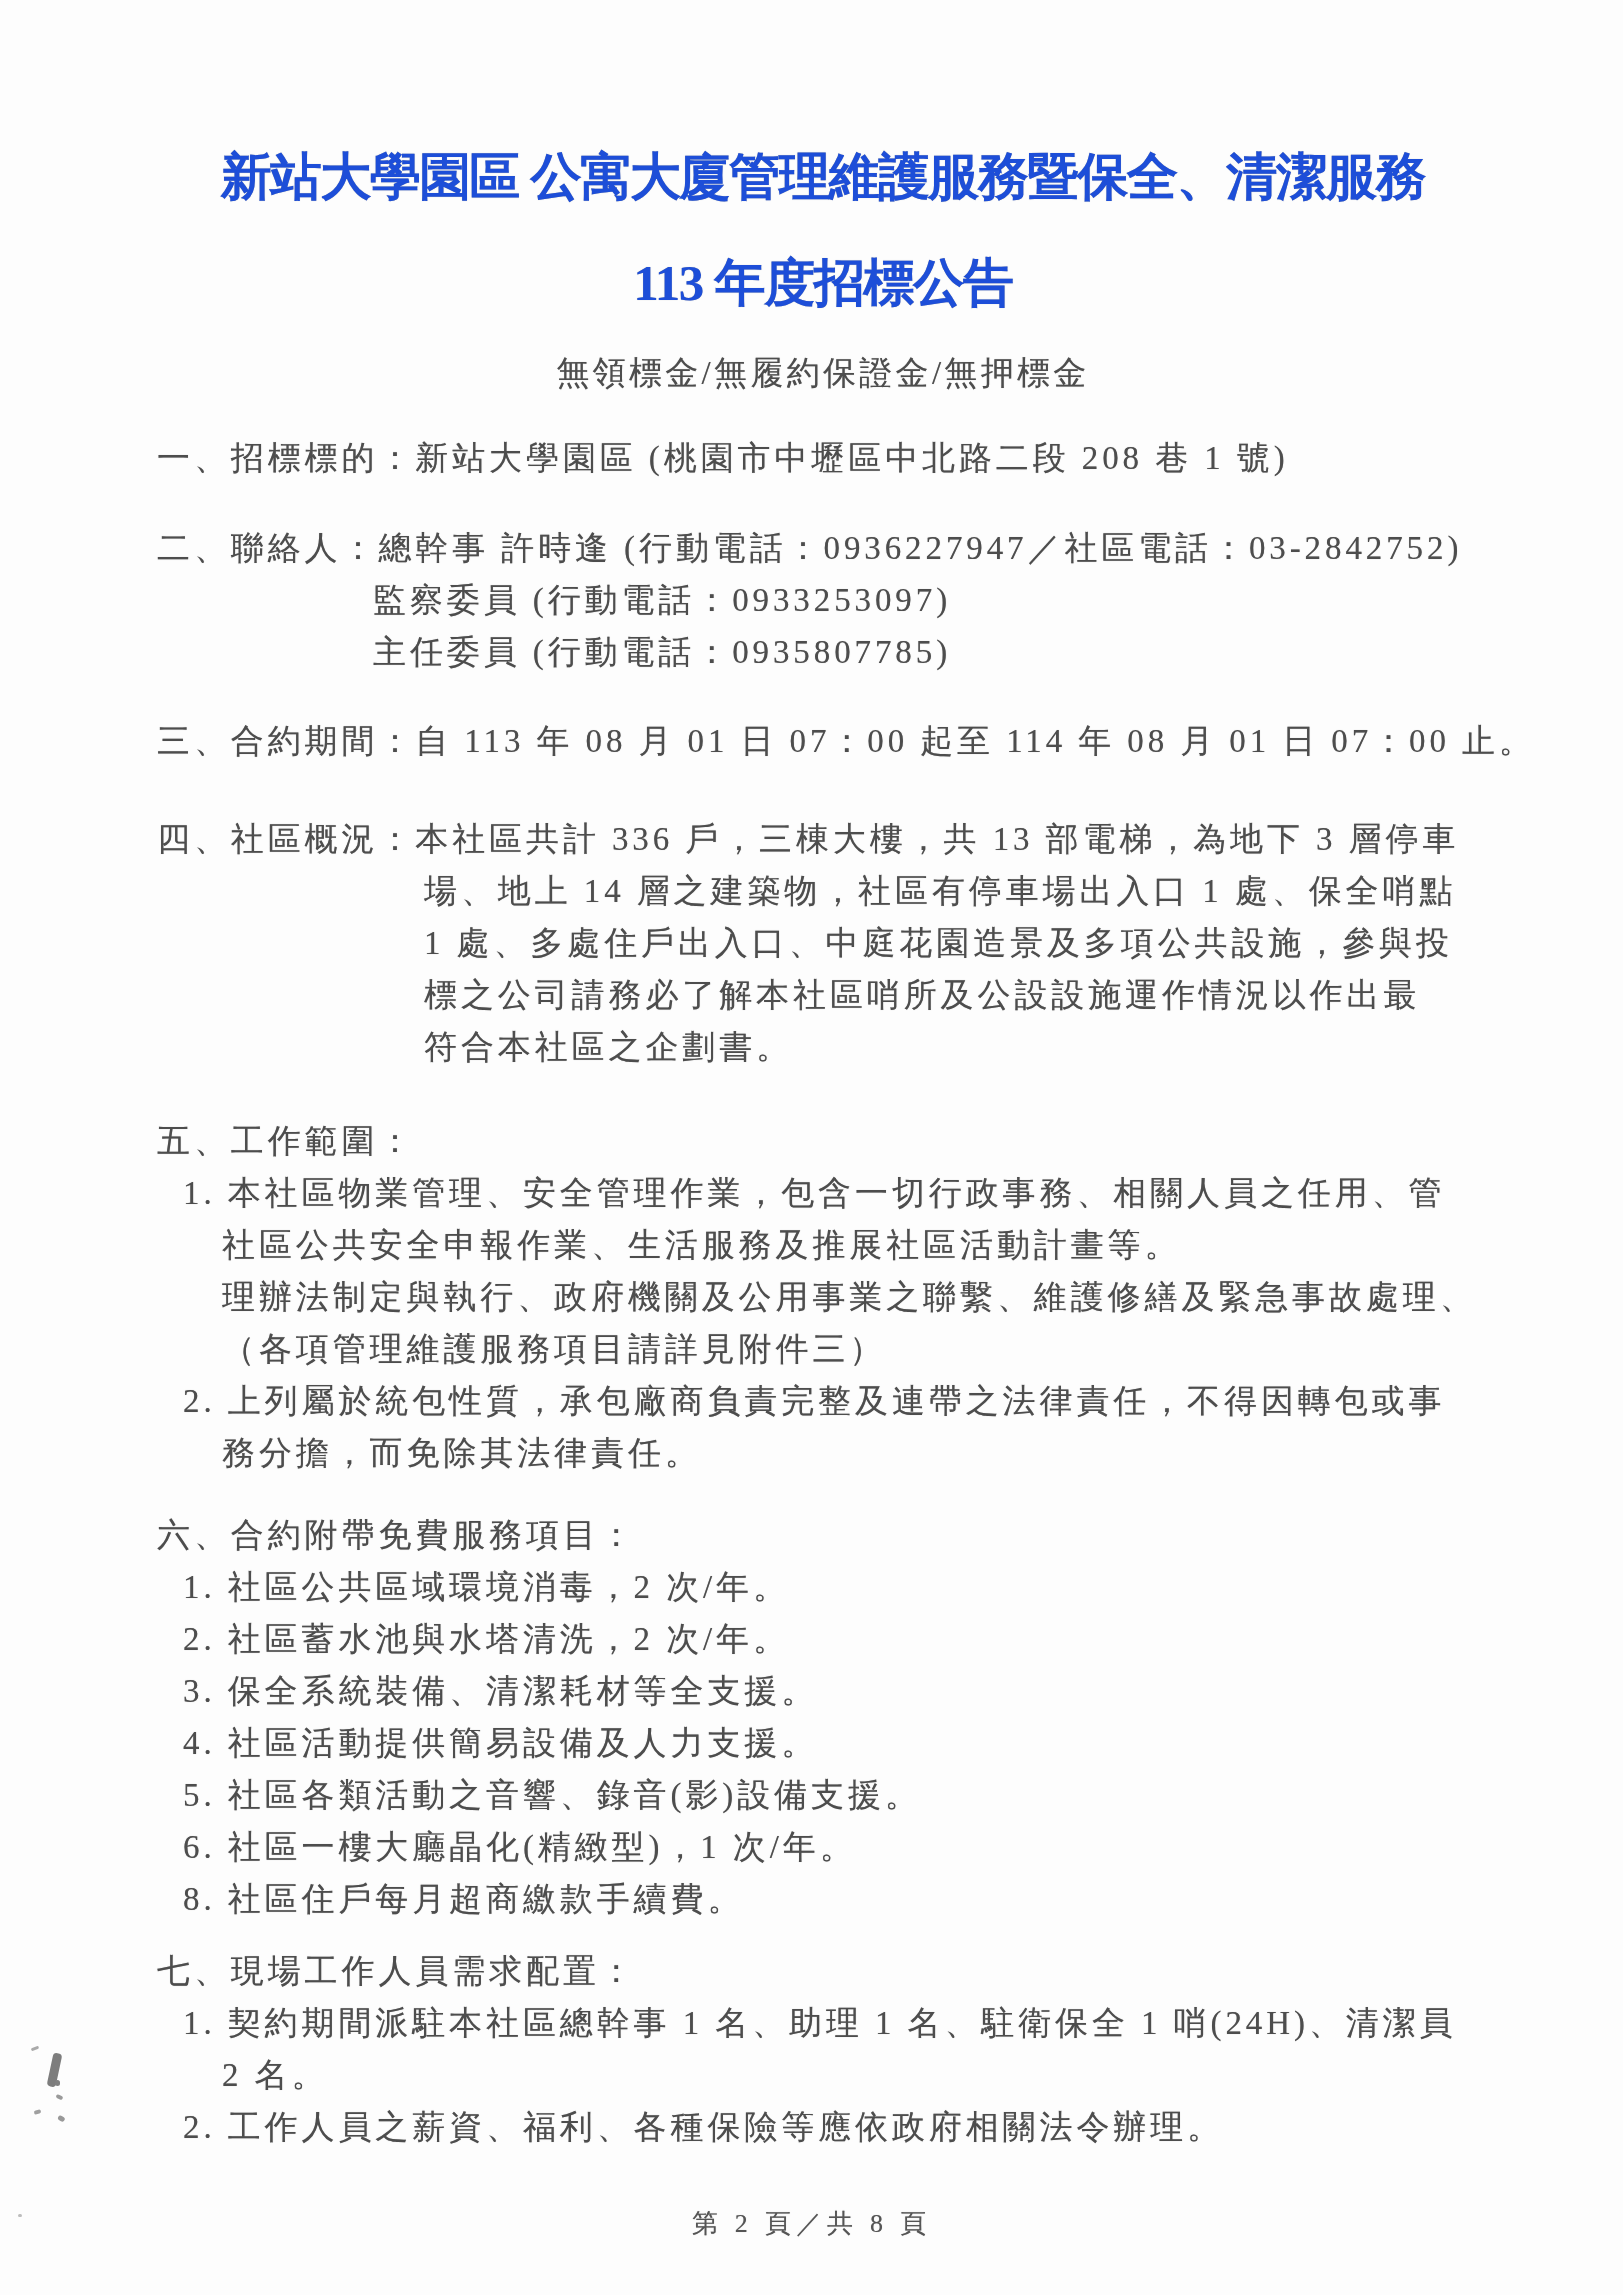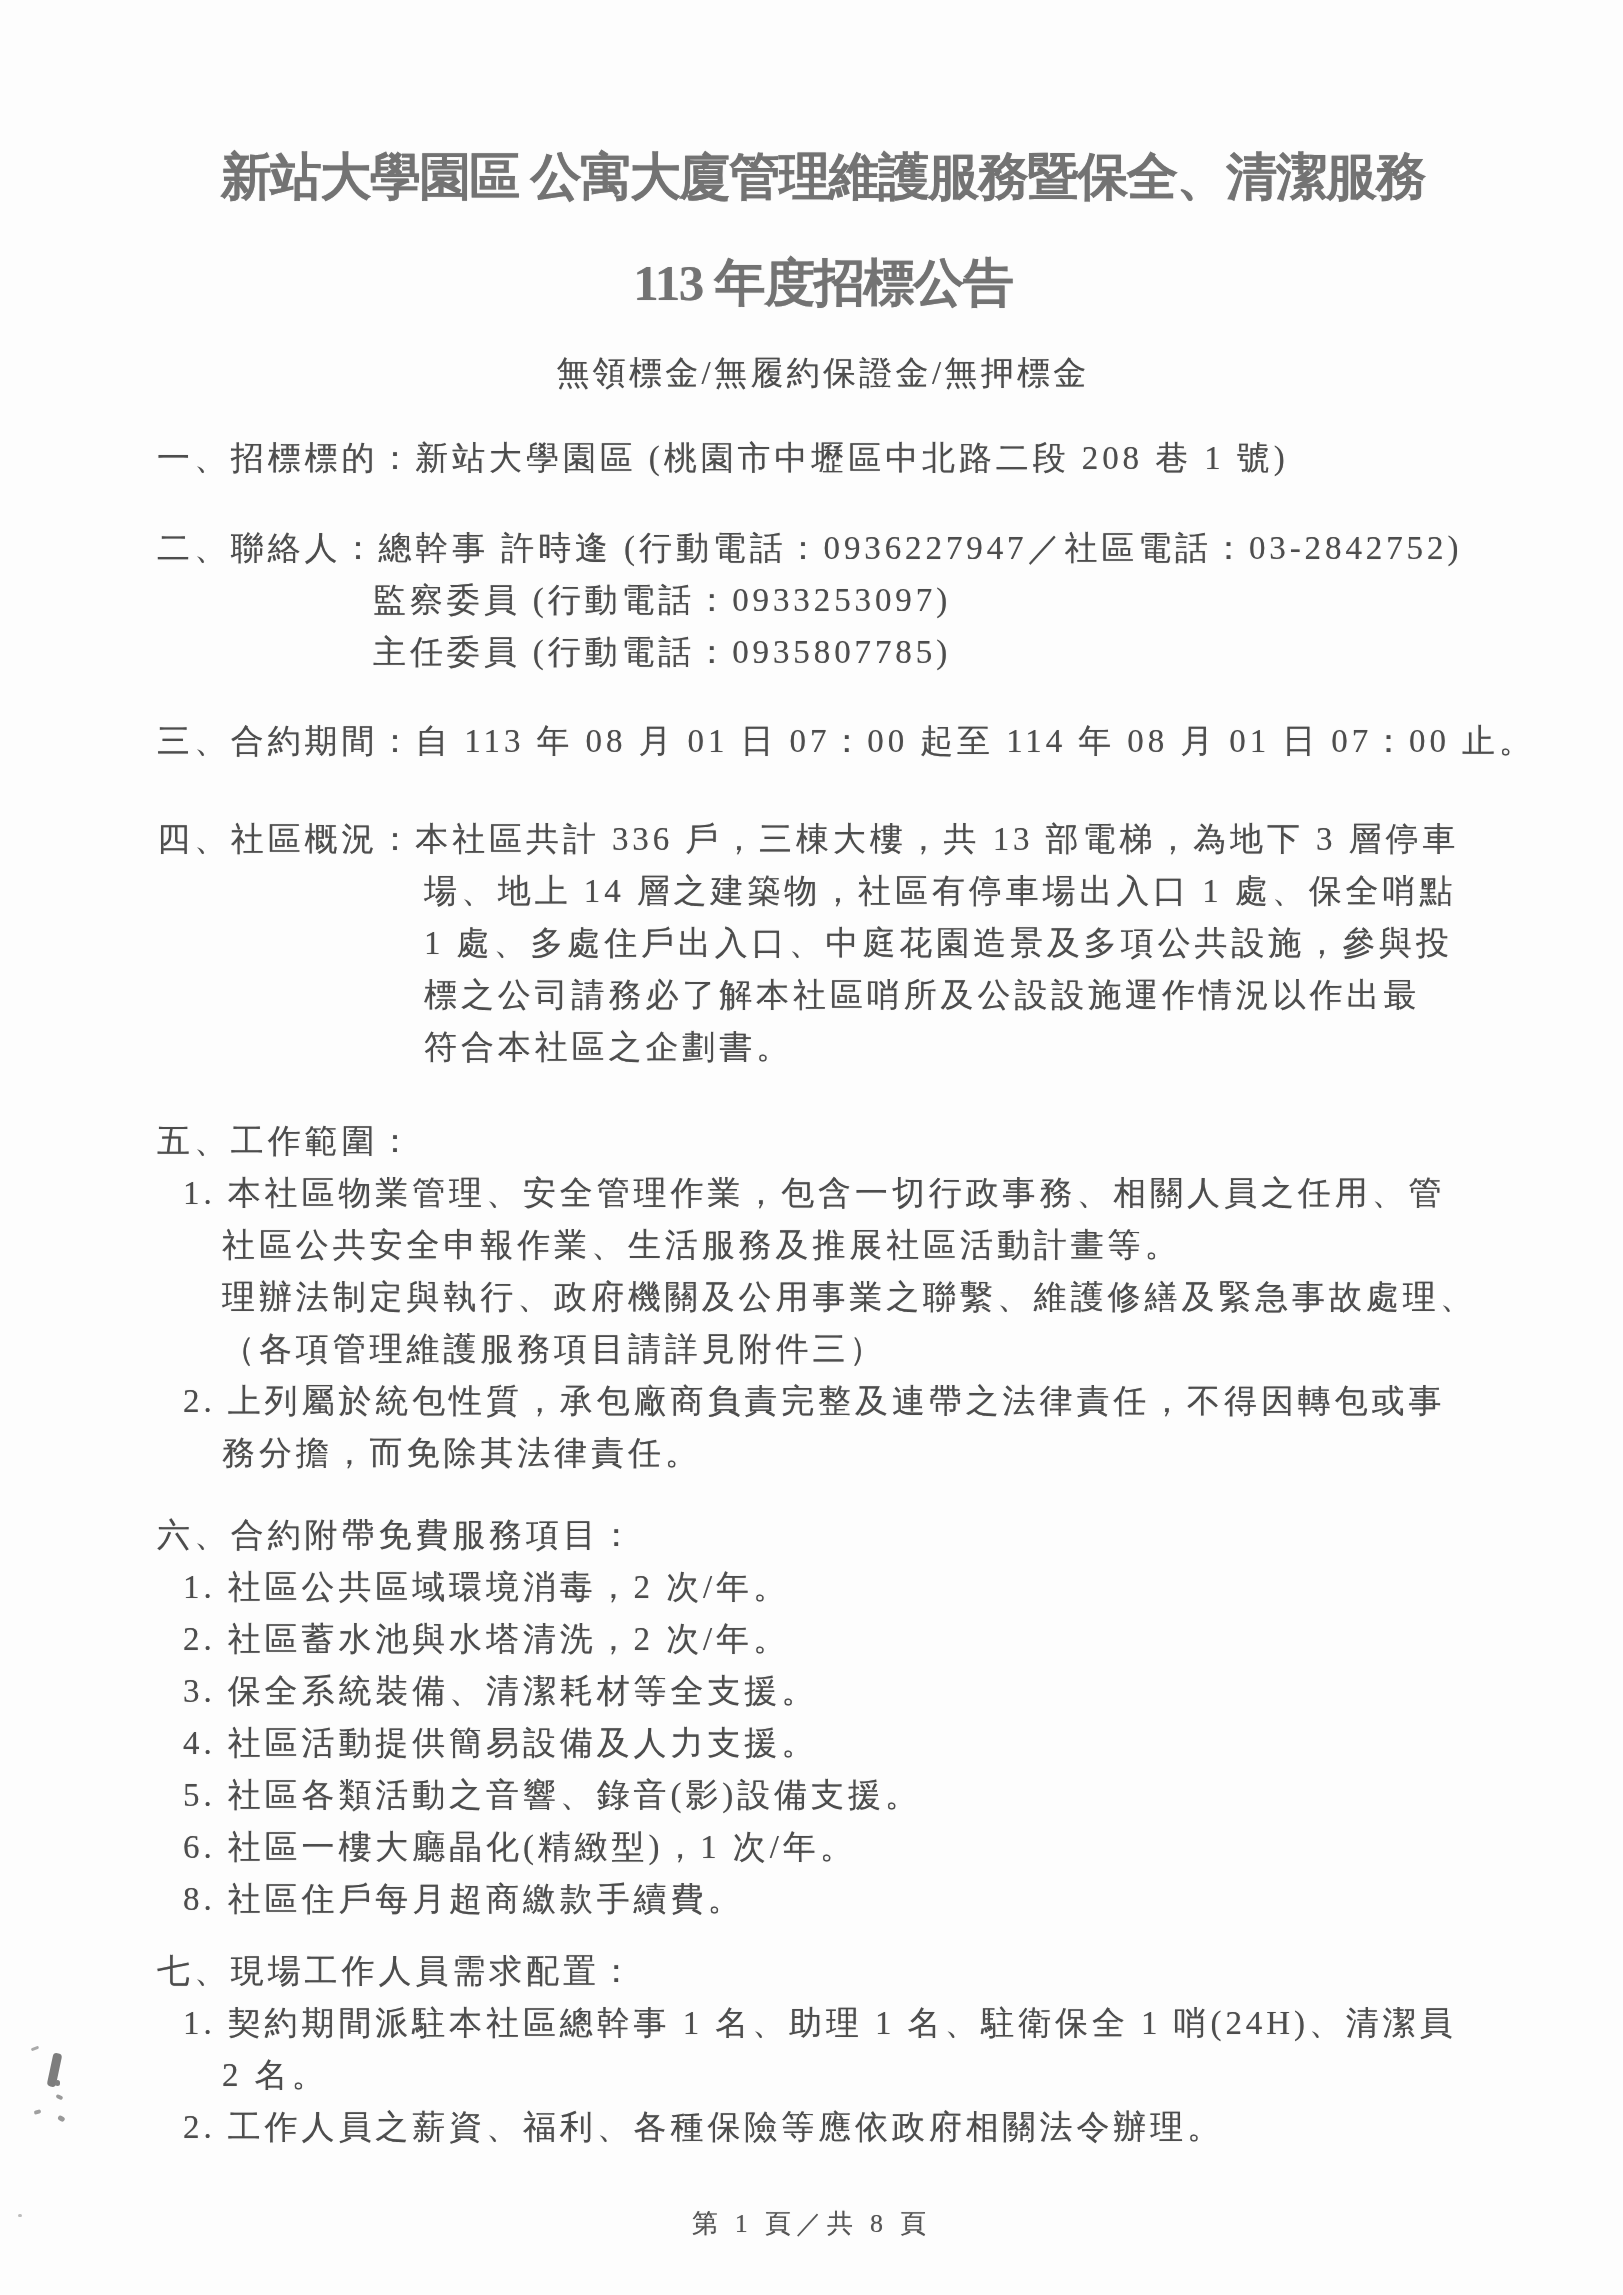--- a/index.html
+++ b/index.html
@@ -24,21 +24,21 @@
   .ink {
     text-shadow: 0 0 0.7px rgba(80,80,80,0.55);
   }
   .title {
     margin: 0;
     text-align: center;
     font-size: 51px;
     font-weight: bold;
     line-height: 65px;
     letter-spacing: -1.3px;
-    color: #737373;
+    color: #1d4ed8;
     white-space: nowrap;
   }
   .title2 {
     margin-top: 41px;
   }
   .subtitle {
     margin-top: 31px;
     text-align: center;
     font-size: 33px;
     line-height: 52px;
@@ -141,21 +141,21 @@
     <div class="line ink it-num">8. 社區住戶每月超商繳款手續費。</div>
   </section>
 
   <section class="sec s7">
     <div class="line ink">七、現場工作人員需求配置：</div>
     <div class="line ink it-num">1. 契約期間派駐本社區總幹事 1 名、助理 1 名、駐衛保全 1 哨(24H)、清潔員</div>
     <div class="line ink it-cont">2 名。</div>
     <div class="line ink it-num">2. 工作人員之薪資、福利、各種保險等應依政府相關法令辦理。</div>
   </section>
 
-  <footer class="page-footer ink">第 1 頁／共 8 頁</footer>
+  <footer class="page-footer ink">第 2 頁／共 8 頁</footer>
 
   <div class="artifact a1"></div>
   <div class="artifact a2"></div>
   <div class="artifact a3"></div>
   <div class="artifact a4"></div>
   <div class="artifact a5"></div>
   <div class="artifact a6"></div>
   <div class="artifact a7"></div>
 
 </div>

